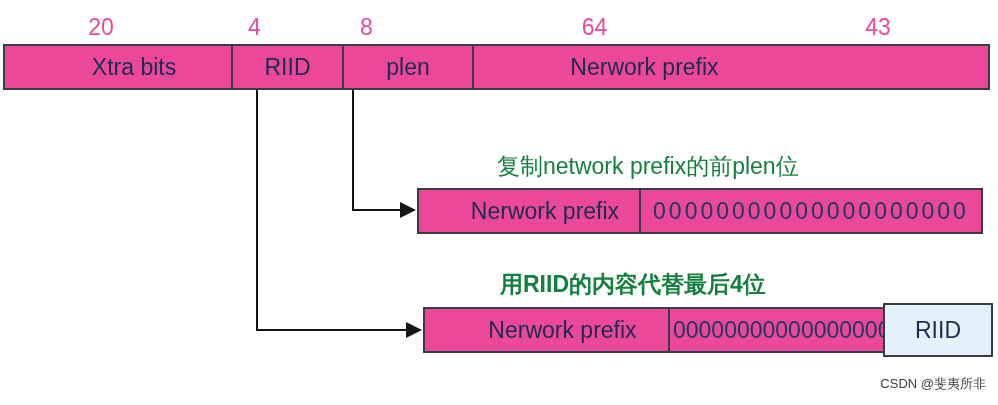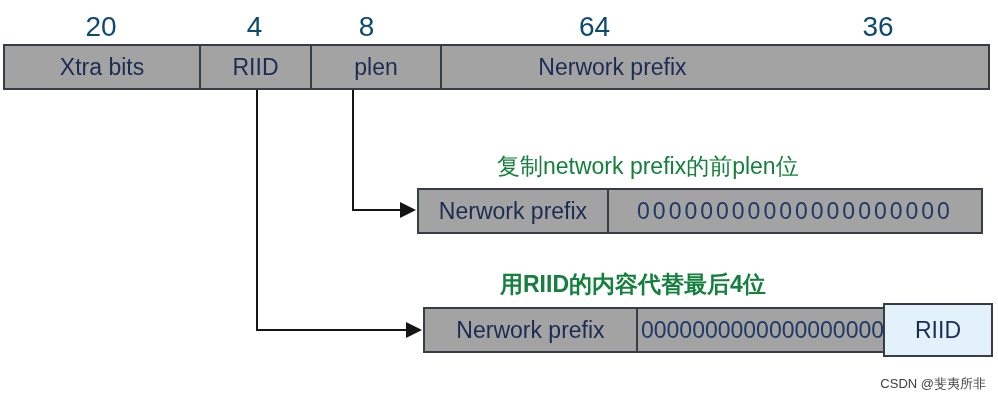--- a/index.html
+++ b/index.html
@@ -8,28 +8,29 @@
     position: relative;
     font-family: "Liberation Sans", "DejaVu Sans", sans-serif;
     color: #111111;
   }
   .abs { position: absolute; }
 
   
   .bitnum {
     top: 13px; height: 28px;
     display: flex; align-items: center; justify-content: center;
-    font-size: 28px; color: #0c4a6e;
+    font-size: 23px; color: #ec4899;
   }
 
   
   .fieldrow {
     display: flex;
-    background: #a3a3a3;
+    background: #ec4899;
     border: 2px solid #383c44;
+    padding-left: 32px;
   }
   .cell {
     display: flex; align-items: center; justify-content: center;
     font-size: 23px; color: #1c2b52;
     white-space: nowrap; overflow: hidden;
     height: 100%;
   }
   .cell + .cell { border-left: 2px solid #383c44; }
   .zeros { color: #1f3864; letter-spacing: 3px; }
   .zeros-clipped {
@@ -57,21 +58,21 @@
 
   .watermark { font-size: 13px; color: #404040; white-space: nowrap; }
 </style>
 </head>
 <body>
 
 <div class="abs bitnum" style="left:3px;   width:196px;">20</div>
 <div class="abs bitnum" style="left:199px; width:111px;">4</div>
 <div class="abs bitnum" style="left:310px; width:113px;">8</div>
 <div class="abs bitnum" style="left:423px; width:343px;">64</div>
-<div class="abs bitnum" style="left:766px; width:224px;">36</div>
+<div class="abs bitnum" style="left:766px; width:224px;">43</div>
 
 <div class="abs fieldrow" style="left:3px; top:44px; width:987px; height:46px;">
   <div class="cell" style="width:194px;">Xtra bits</div>
   <div class="cell" style="width:111px;">RIID</div>
   <div class="cell" style="width:130px;">plen</div>
   <div class="cell" style="width:343px;">Nerwork prefix</div>
 </div>
 
 <div class="abs aline" style="left:352px; top:90px;  width:2px;  height:121px;"></div>
 <div class="abs aline" style="left:352px; top:209px; width:50px; height:2px;"></div>

